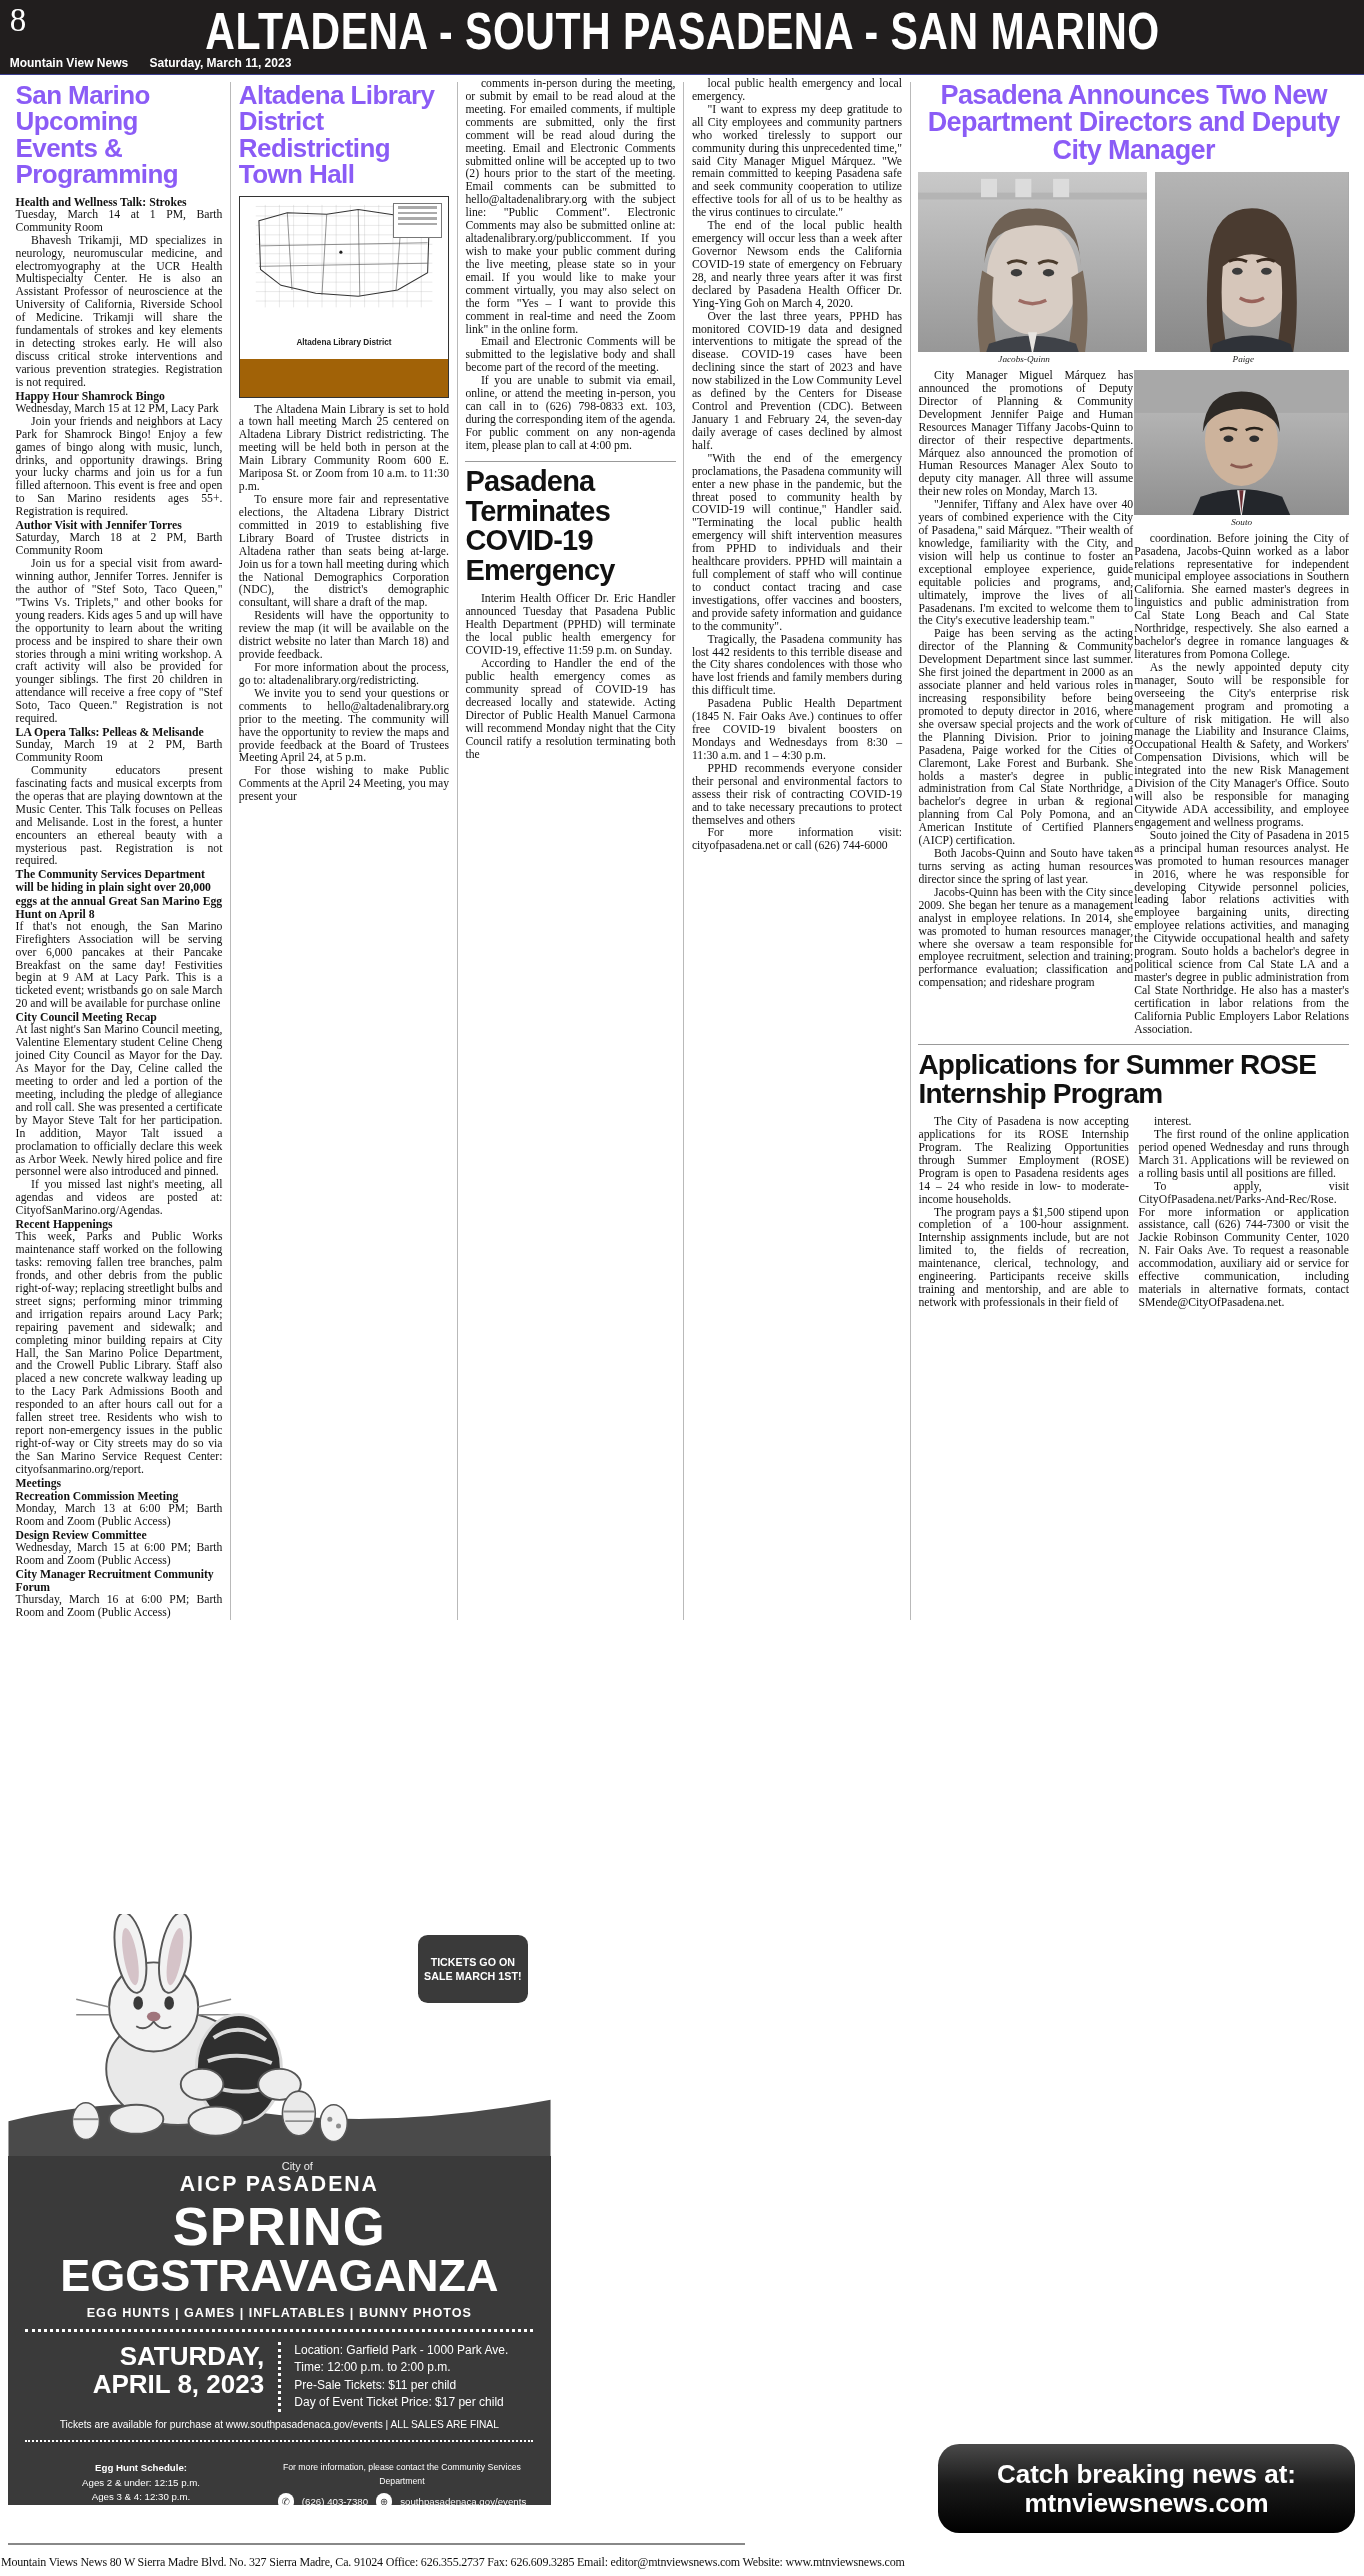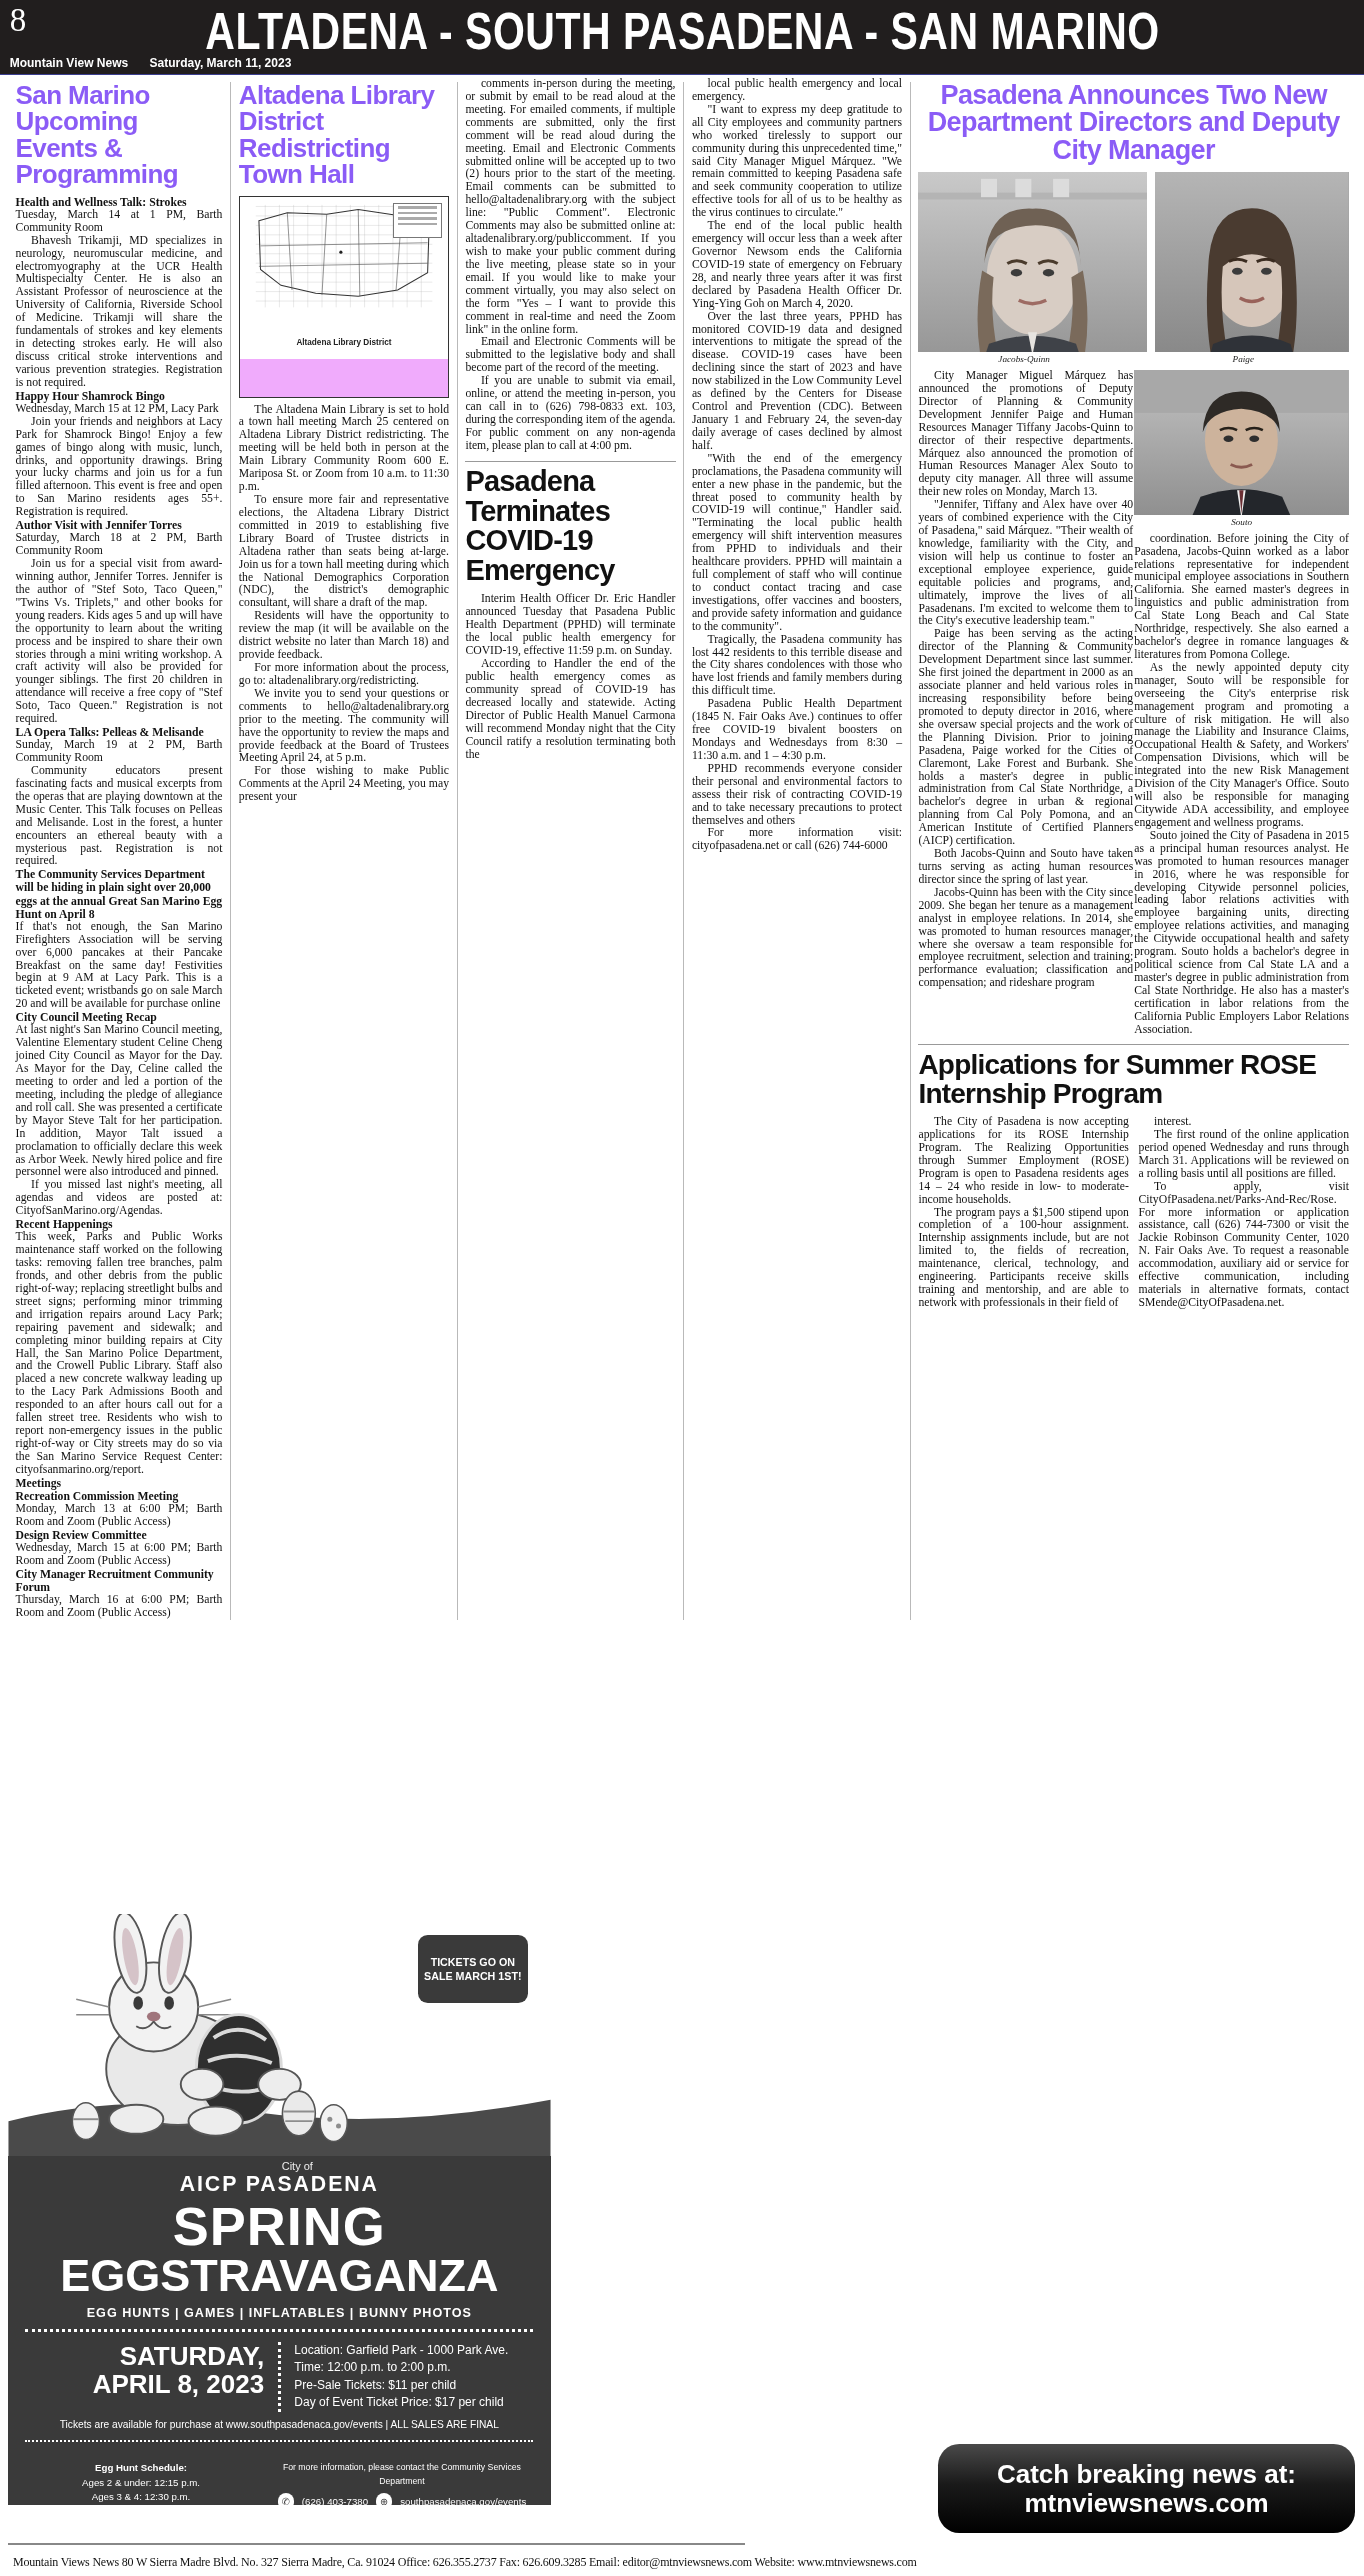--- a/index.html
+++ b/index.html
@@ -33,21 +33,21 @@
   h1.hl.wide{font-size:26px;}
   h2.hl2{font-family:"Liberation Sans",sans-serif;font-weight:700;font-size:29px;line-height:1.02;
     margin:5.8px 0 7.8px 0;letter-spacing:-0.8px;}
 
   p.body{font-family:"Liberation Serif",serif;font-size:11.7px;line-height:1.105;
     text-align:justify;margin:0 0 0 0;text-indent:0;hyphens:auto;-webkit-hyphens:auto;}
   p.body.ind{text-indent:15.5px;}
   p.bhead{font-family:"Liberation Serif",serif;font-weight:700;font-size:11.7px;line-height:1.12;margin:0;}
 
   
-  .mapbox{border:1px solid #333;background:#f0abfc;height:200px;position:relative;margin:1.9px 0 5.8px 0;overflow:hidden;}
+  .mapbox{border:1px solid #333;background:#a16207;height:200px;position:relative;margin:1.9px 0 5.8px 0;overflow:hidden;}
   .mapcap{position:absolute;left:0;right:0;top:141px;text-align:center;font-family:"Liberation Sans",sans-serif;
     font-size:8.2px;font-weight:700;color:#222;}
   .maplegend{position:absolute;right:5.8px;top:5.8px;width:47px;height:33px;border:1px solid #777;background:#fff;}
   .maplegend i{display:block;height:2.5px;margin:2.9px 3.9px;background:#aaa;}
   .maplines{position:absolute;inset:0;}
 
   
   .photorow{display:flex;gap:7.8px;margin-top:3.9px;}
   .photo{flex:1;height:180px;position:relative;overflow:hidden;background:#9a9a9a;}
   .photo.p2{flex:0 0 45%;}
@@ -83,21 +83,21 @@
 
   
   .bunny{position:absolute;left:0;top:0;width:100%;height:100%;}
 
   
   .bnbtn{position:absolute;left:938px;top:2444px;width:417px;height:89px;border-radius:21.3px;
     background:linear-gradient(#4a4a4a 0%,#1a1a1a 45%,#000 100%);color:#fff;display:flex;flex-direction:column;
     align-items:center;justify-content:center;font-family:"Liberation Sans",sans-serif;font-weight:700;font-size:26px;line-height:1.1;}
 
   
-  .footer{position:absolute;left:0;bottom:5.8px;width:1365px;text-align:left;padding-left:13px;box-sizing:border-box;
+  .footer{position:absolute;left:0;bottom:5.8px;width:1365px;text-align:left;padding-left:1px;box-sizing:border-box;
     font-family:"Liberation Serif",serif;font-size:12px;color:#111;letter-spacing:-0.2px;}
   .footrule{position:absolute;left:7.8px;bottom:31px;width:737px;height:1.9px;background:#888;}
 </style>
 </head>
 <body>
 
 <div class="page">
 
   <div class="masthead">
     <div class="mast-pagenum">8</div>

